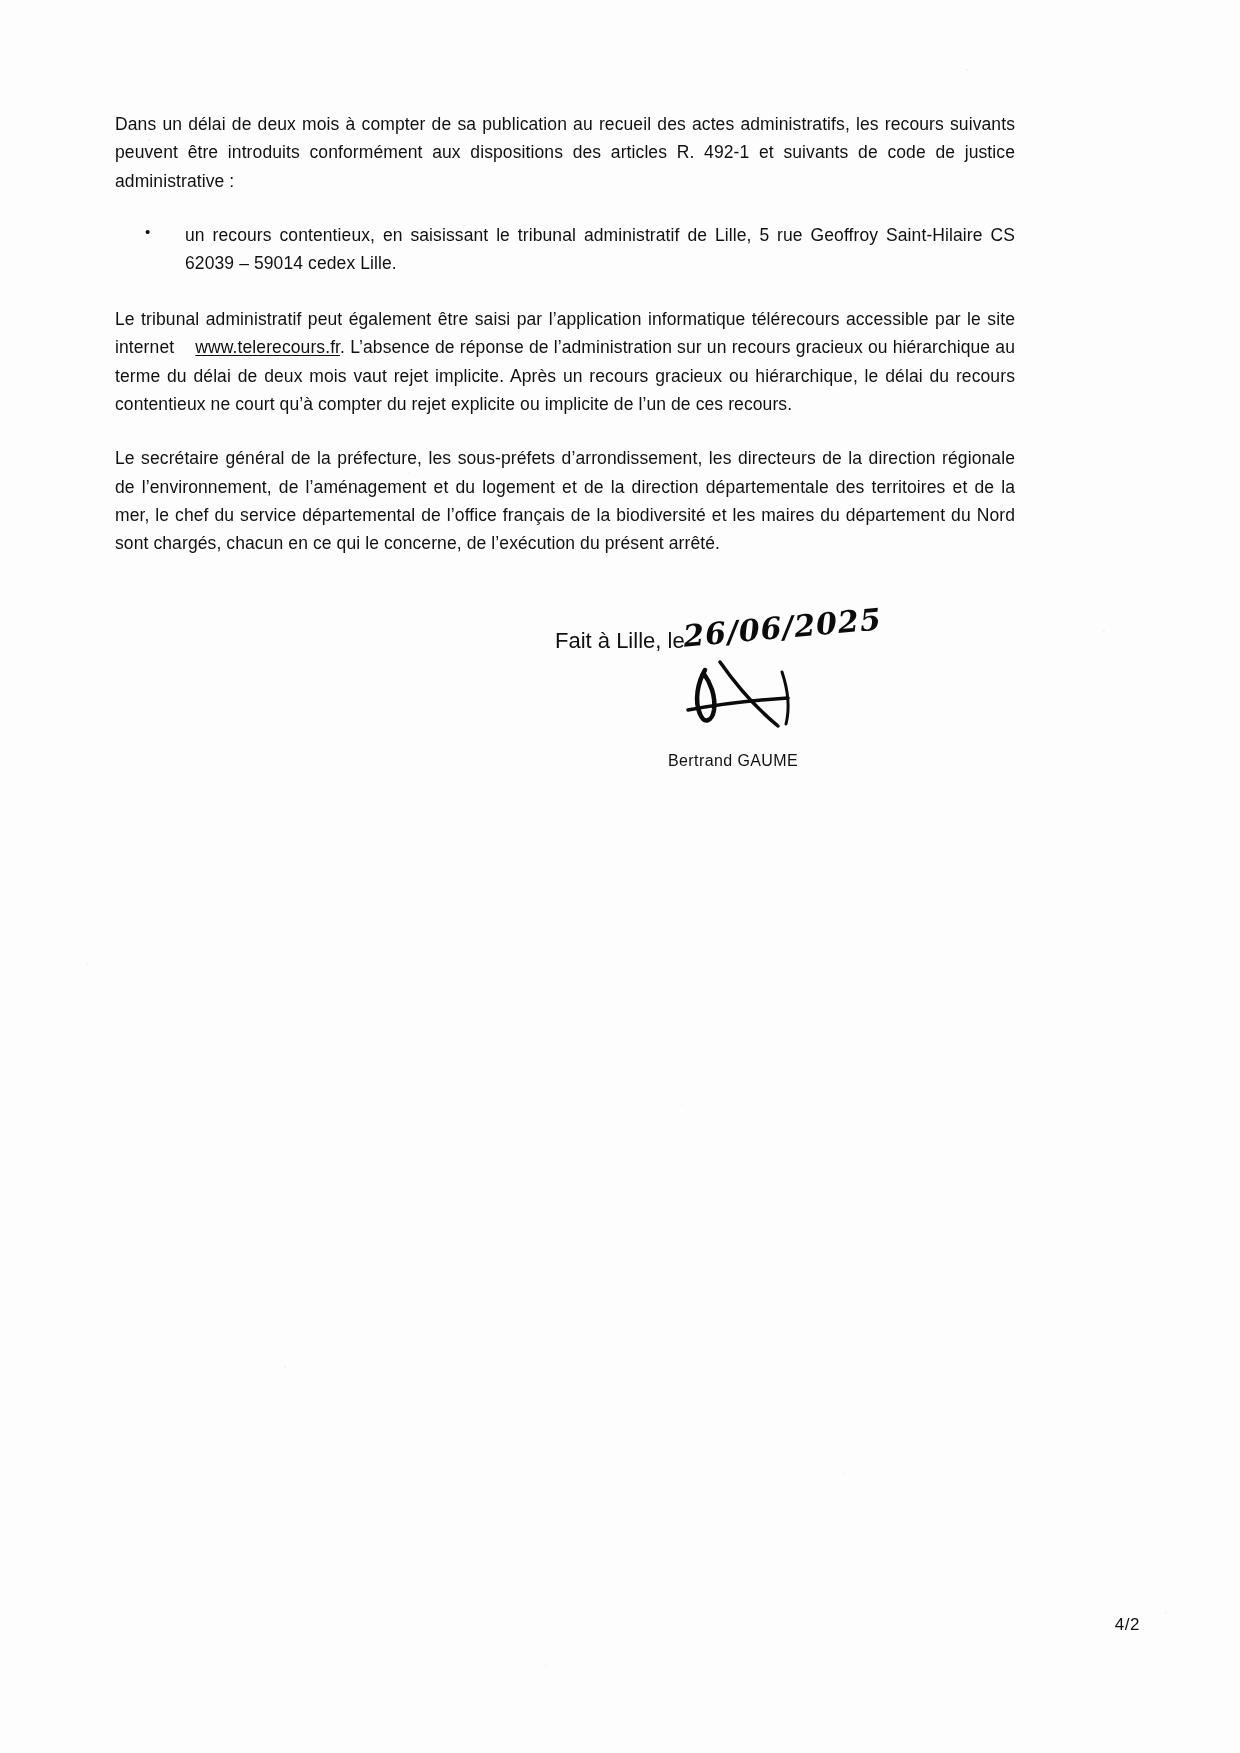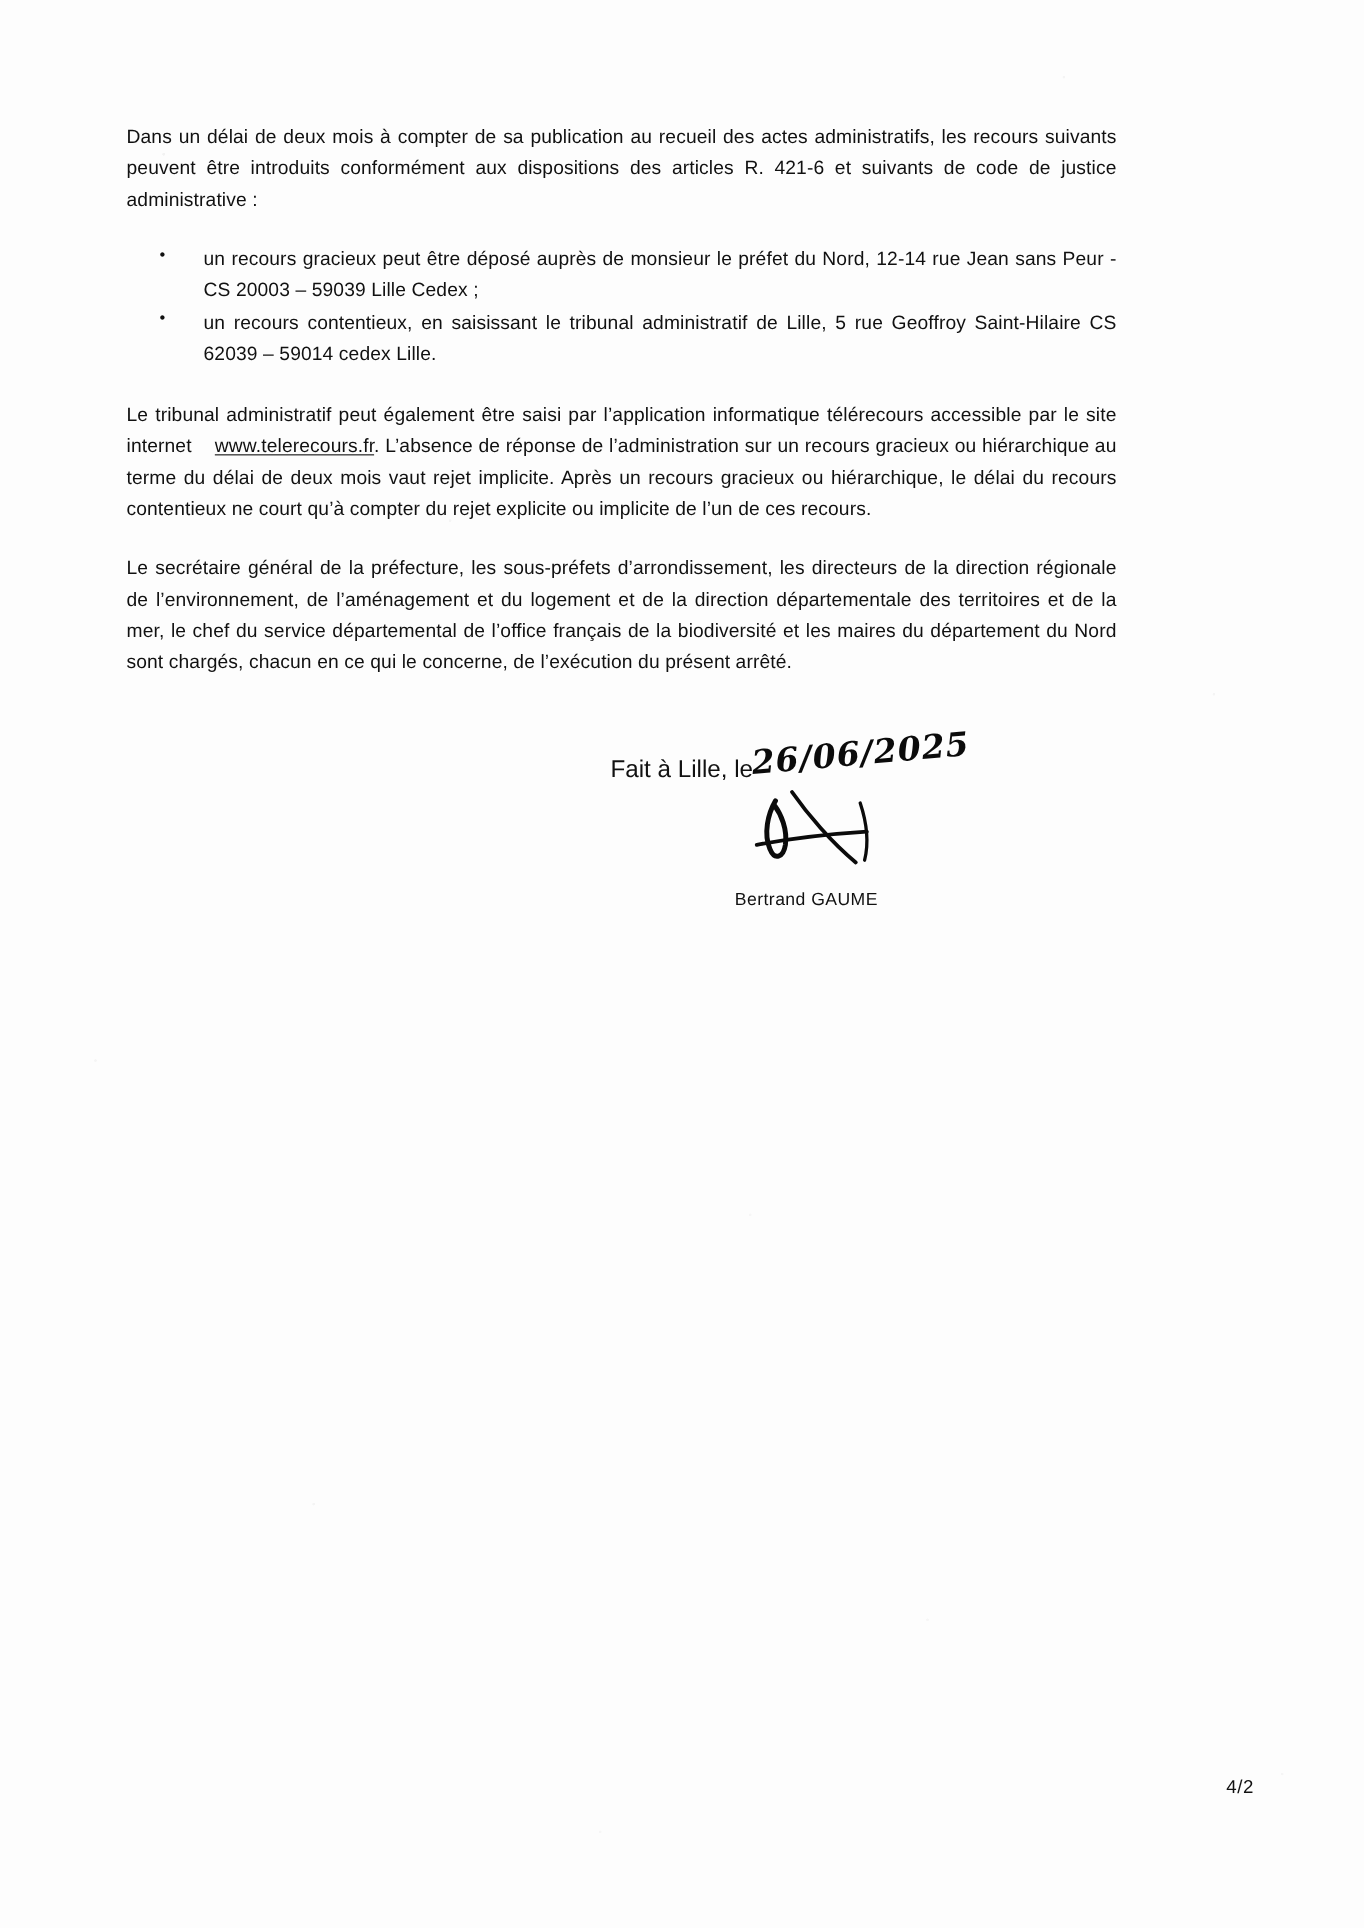--- a/index.html
+++ b/index.html
@@ -135,24 +135,23 @@
 </style>
 </head>
 <body>
 
 <div class="page">
   <div class="grain"></div>
 
   <div class="content">
 
 
-    <p class="para">Dans un délai de deux mois à compter de sa publication au recueil des actes administratifs, les recours suivants peuvent être introduits conformément aux dispositions des articles R. 421-6 et suivants de code de justice administrative :</p>
+    <p class="para">Dans un délai de deux mois à compter de sa publication au recueil des actes administratifs, les recours suivants peuvent être introduits conformément aux dispositions des articles R. 492-1 et suivants de code de justice administrative :</p>
 
     <ul class="bullets">
-      <li>un recours gracieux peut être déposé auprès de monsieur le préfet du Nord, 12-14 rue Jean sans Peur - CS 20003 – 59039 Lille Cedex ;</li>
       <li>un recours contentieux, en saisissant le tribunal administratif de Lille, 5 rue Geoffroy Saint-Hilaire CS 62039 – 59014 cedex Lille.</li>
     </ul>
 
     <p class="para"><span>Le tribunal administratif peut également être saisi par l’application informatique télérecours accessible par le site internet </span><span class="link">www.telerecours.fr</span><span>. L’absence de réponse de l’administration sur un recours gracieux ou hiérarchique au terme du délai de deux mois vaut rejet implicite. Après un recours gracieux ou hiérarchique, le délai du recours contentieux ne court qu’à compter du rejet explicite ou implicite de l’un de ces recours.</span></p>
 
 
     <p class="para">Le secrétaire général de la préfecture, les sous-préfets d’arrondissement, les directeurs de la direction régionale de l’environnement, de l’aménagement et du logement et de la direction départementale des territoires et de la mer, le chef du service départemental de l’office français de la biodiversité et les maires du département du Nord sont chargés, chacun en ce qui le concerne, de l’exécution du présent arrêté.</p>
 
     <div class="signature-block">
       <span class="fait">Fait à Lille, le</span>

